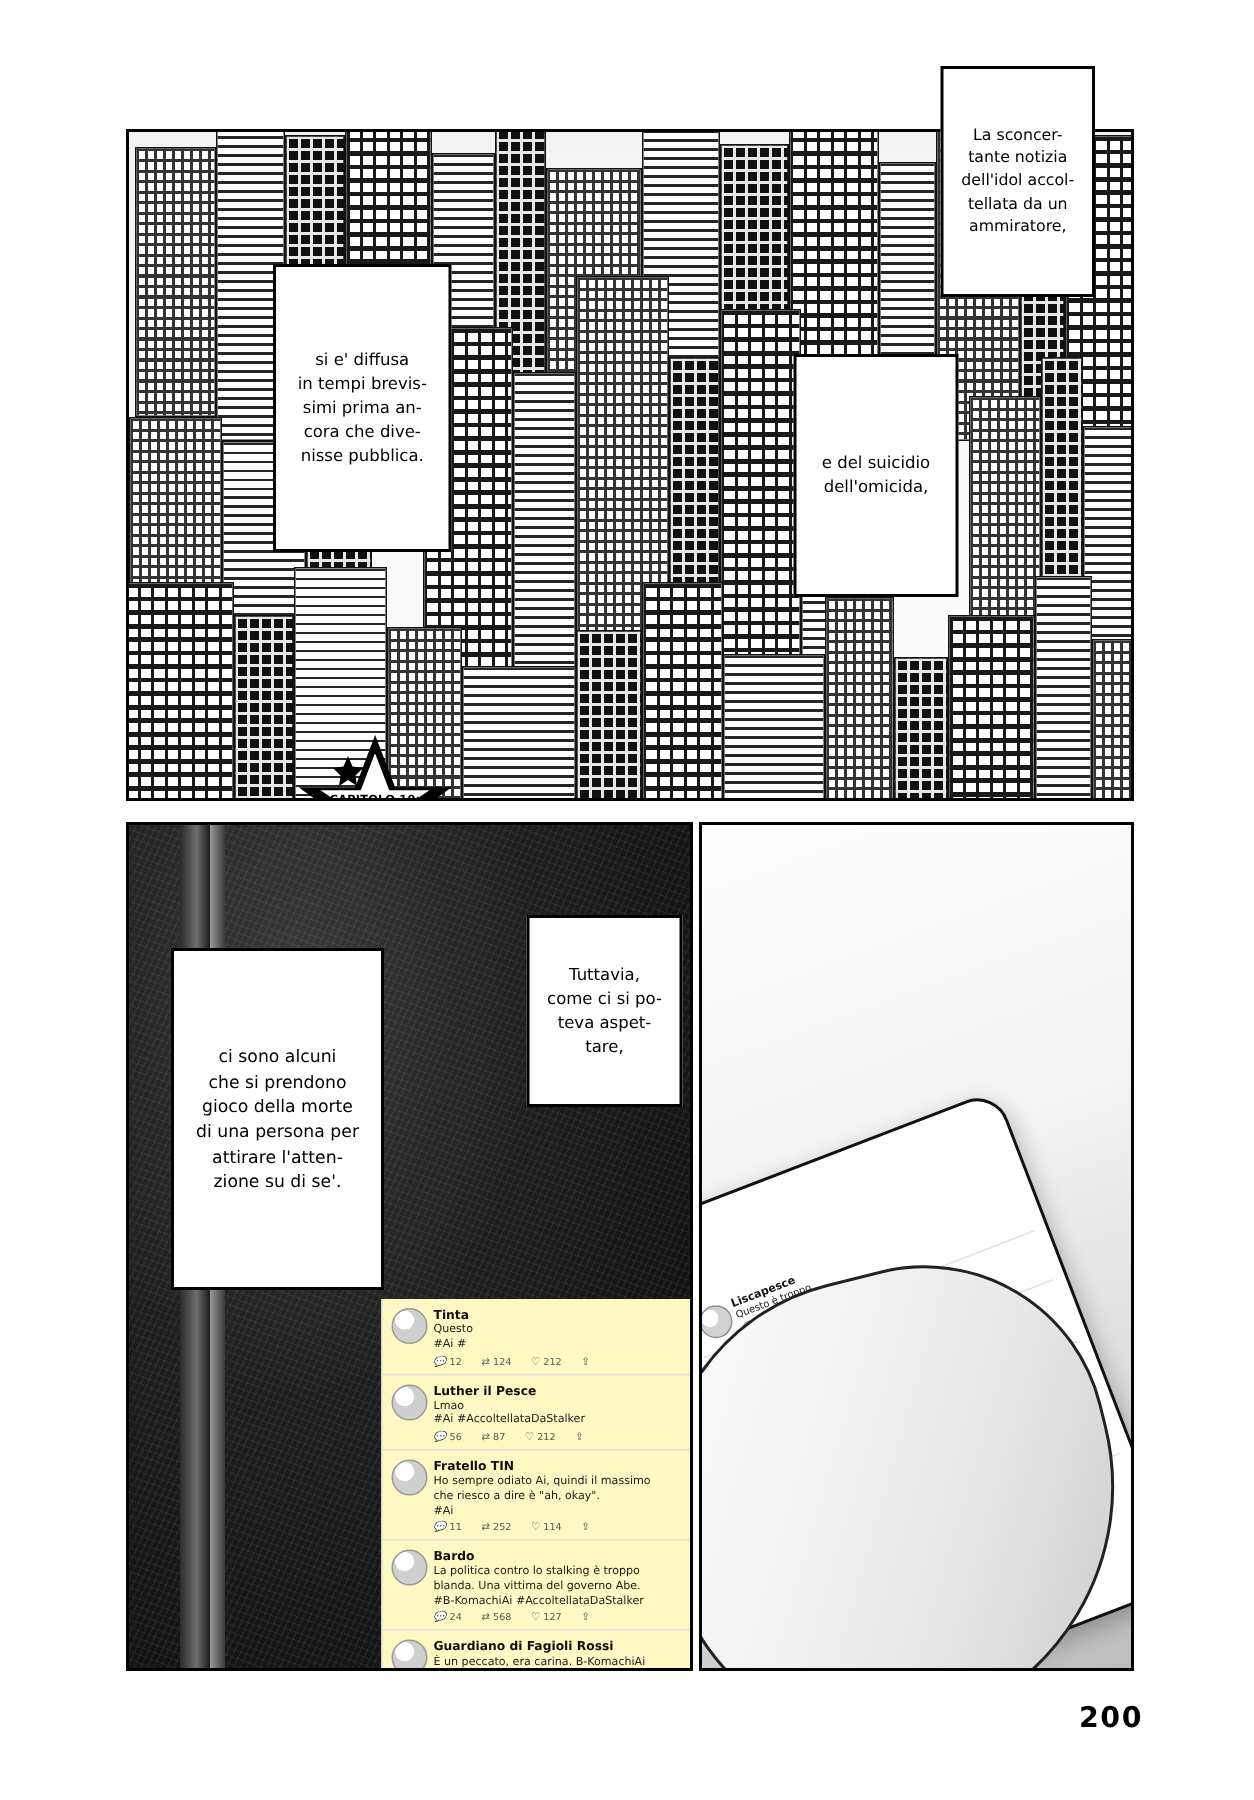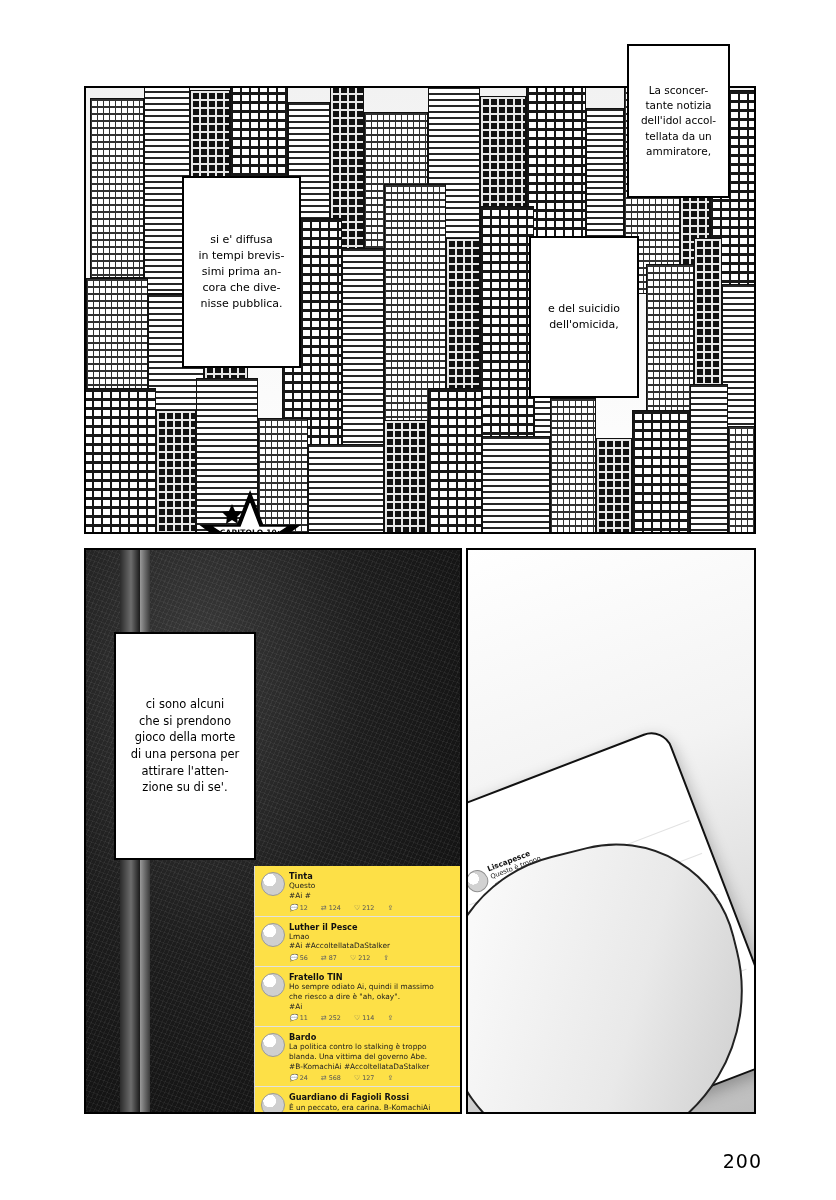--- a/index.html
+++ b/index.html
@@ -136,21 +136,21 @@
   .doorFrame2 {
     position: absolute;
     left: 54px; top: 0; width: 10px; height: 562px;
     background: linear-gradient(90deg,#9a9a9a,#3a3a3a);
   }
 
   
   .feedLeft {
     position: absolute;
     left: 168px; top: 316px; width: 206px; height: 246px;
-    background: #fde047;
+    background: #fef9c3;
     border-left: 1px solid #d8d8d8;
     overflow: hidden;
   }
   .tw {
     position: relative;
     padding: 5px 6px 4px 34px;
     border-bottom: 1px solid #e2e2e2;
     min-height: 34px;
     box-sizing: border-box;
   }
@@ -233,23 +233,23 @@
   .tw2 .tx { font-size: 6.6px; color: #1a1a1a; line-height: 1.3; white-space: pre-line; }
   .tw2 .mt {
     margin-top: 2px; display: flex; gap: 11px;
     font-size: 5.6px; color: #555; align-items: center;
   }
   .tw2 .mt span { display: inline-flex; align-items: center; gap: 2px; }
 
   
   .pageno {
     position: absolute;
-    right: 74px; bottom: 28px;
+    right: 74px; bottom: 44px;
     font-size: 19px;
-    font-weight: normal;
+    font-weight: bold;
     color: #000;
     letter-spacing: 1px;
     text-align: right;
   }
 </style>
 </head>
 <body>
 
 <div class="page">
 
@@ -520,20 +520,24 @@
     </div>
   </div>
 
   <div class="box" style="left:114px; top:632px; width:142px; height:228px; font-size:11.5px;">ci sono alcuni
 che si prendono
 gioco della morte
 di una persona per
 attirare l'atten-
 zione su di se'.</div>
 
+  <div class="box" style="left:351px; top:610px; width:104px; height:128px; font-size:11px;">Tuttavia,
+come ci si po-
+teva aspet-
+tare,</div>
 
 
   <div class="panel" id="phonePanel">
     <div class="phoneBg"></div>
 
     <div class="phoneBody">
       <div class="phoneScreen">
 
         <div style="height:38px"></div>
 

